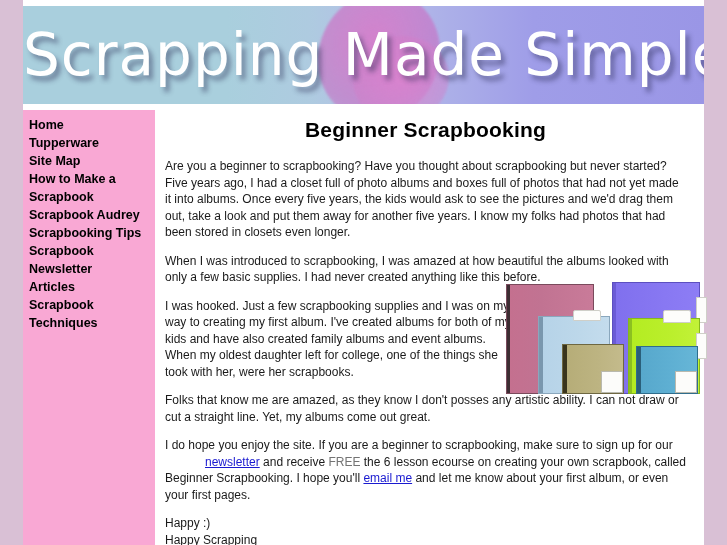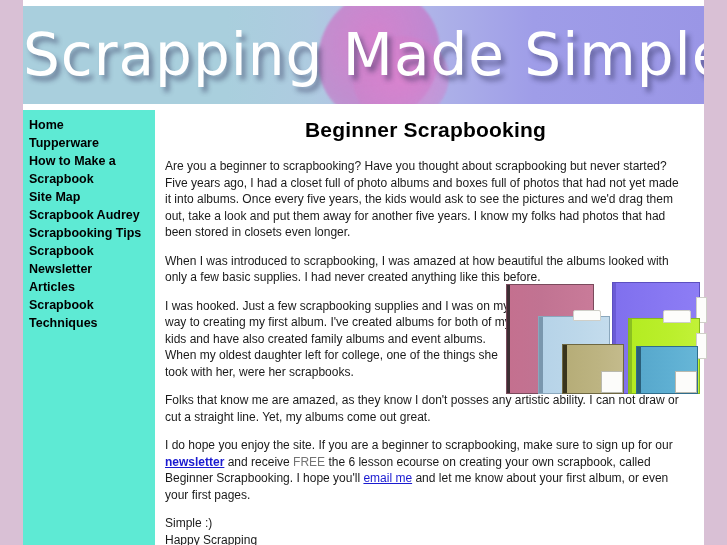--- a/index.html
+++ b/index.html
@@ -100,21 +100,21 @@
     left: 23px;
     top: 110px;
     width: 681px;
     height: 435px;
     display: flex;
     align-items: stretch;
   }
   .sidebar {
     width: 132px;
     min-width: 132px;
-    background: #5eead4;
+    background: #f9a8d4;
     padding: 6px 0 0 6px;
     box-sizing: border-box;
   }
   .nav-item {
     display: block;
     font-family: "Liberation Sans", sans-serif;
     font-size: 12.5px;
     font-weight: bold;
     color: #000000;
     text-decoration: none;
@@ -143,21 +143,21 @@
     font-size: 12px;
     line-height: 16.5px;
     color: #1a1a1a;
     text-align: left;
   }
   p.para.narrow { width: 352px; }
   a.inline-link {
     color: #1a1ad0;
     text-decoration: underline;
   }
-  a.inline-link.bold { font-weight: bold; }
+  a.inline-link.bold { font-weight: normal; margin-left: 40px; }
   .bold-text { font-weight: normal; color: #737373; }
   .signoff { margin-top: 16px; }
   .signoff .line { display: block; }
 
   
   .albums {
     position: absolute;
     right: 4px;
     top: 172px;
     width: 196px;
@@ -203,22 +203,22 @@
       <div class="banner-blob2"></div>
       <div class="banner-title">Scrapping Made Simple</div>
     </div>
   </div>
 
   <div class="body-row">
 
     <nav class="sidebar">
       <a class="nav-item" href="#">Home</a>
       <a class="nav-item" href="#">Tupperware</a>
+      <a class="nav-item" href="#">Site Map</a>
       <a class="nav-item" href="#">How to Make a Scrapbook</a>
-      <a class="nav-item" href="#">Site Map</a>
       <a class="nav-item" href="#">Scrapbook Audrey</a>
       <a class="nav-item" href="#">Scrapbooking Tips</a>
       <a class="nav-item" href="#">Scrapbook Newsletter</a>
       <a class="nav-item" href="#">Articles</a>
       <a class="nav-item" href="#">Scrapbook Techniques</a>
     </nav>
 
     <main class="content">
 
       <h1 class="page-title">Beginner Scrapbooking</h1>
@@ -245,19 +245,19 @@
           <div class="label lbl-teal"></div>
         </div>
       </div>
 
       <p class="para narrow">I was hooked. Just a few scrapbooking supplies and I was on my way to creating my first album. I've created albums for both of my kids and have also created family albums and event albums. When my oldest daughter left for college, one of the things she took with her, were her scrapbooks.</p>
       <p class="para">Folks that know me are amazed, as they know I don't posses any artistic ability. I can not draw or cut a straight line. Yet, my albums come out great.</p>
 
       <p class="para"><span>I do hope you enjoy the site. If you are a beginner to scrapbooking, make sure to sign up for our </span><a class="inline-link bold" href="#">newsletter</a><span> and receive </span><span class="bold-text">FREE</span><span> the 6 lesson ecourse on creating your own scrapbook, called Beginner Scrapbooking. I hope you'll </span><a class="inline-link" href="#">email me</a><span> and let me know about your first album, or even your first pages.</span></p>
 
       <p class="para signoff">
-        <span class="line">Simple :)</span>
+        <span class="line">Happy :)</span>
         <span class="line">Happy Scrapping</span>
       </p>
 
     </main>
   </div>
 </div>
 
 </body></html>

